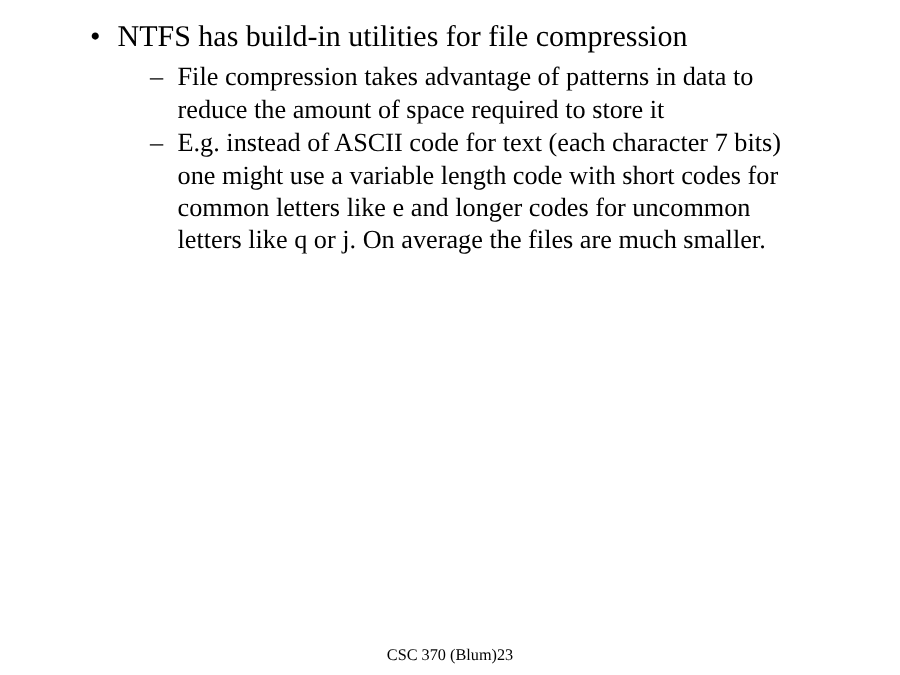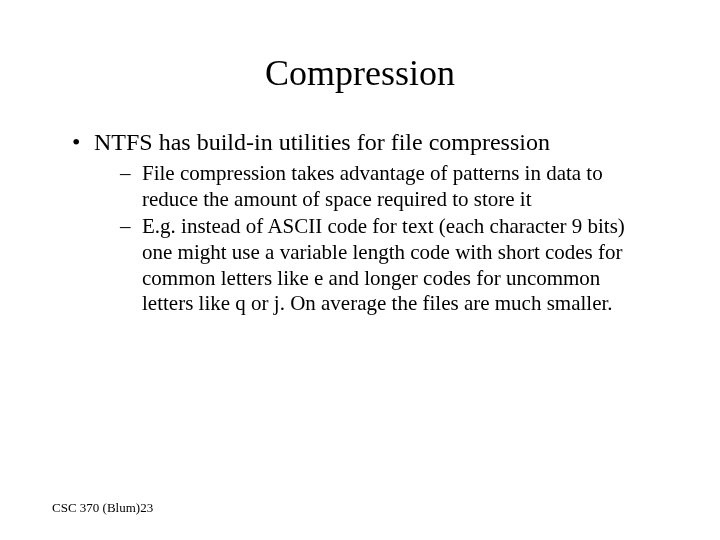--- a/index.html
+++ b/index.html
@@ -64,41 +64,40 @@
     top: 0;
     font-size: 21px;
   }
   .footer {
     position: absolute;
     bottom: 24px;
     left: 52px;
     right: 52px;
     font-size: 13px;
     display: flex;
-    justify-content: flex-start;
+    justify-content: center;
     font-family: Liberation Serif, serif;
   }
 </style>
 </head>
 <body>
 
 <div class="slide">
 
-  <div class="title">Compression</div>
 
   <div class="body">
     <ul class="level1">
       <li>
         <span>NTFS has build-in utilities for file compression</span>
         <ul class="level2">
           <li>
             <span>File compression takes advantage of patterns in data to reduce the amount of space required to store it</span>
           </li>
           <li>
-            <span>E.g. instead of ASCII code for text (each character 9 bits) one might use a variable length code with short codes for common letters like e and longer codes for uncommon letters like q or j.  On average the files are much smaller.</span>
+            <span>E.g. instead of ASCII code for text (each character 7 bits) one might use a variable length code with short codes for common letters like e and longer codes for uncommon letters like q or j.  On average the files are much smaller.</span>
           </li>
         </ul>
       </li>
     </ul>
   </div>
 
   <div class="footer">
     <span>CSC 370 (Blum)</span>
     <span>23</span>
   </div>

